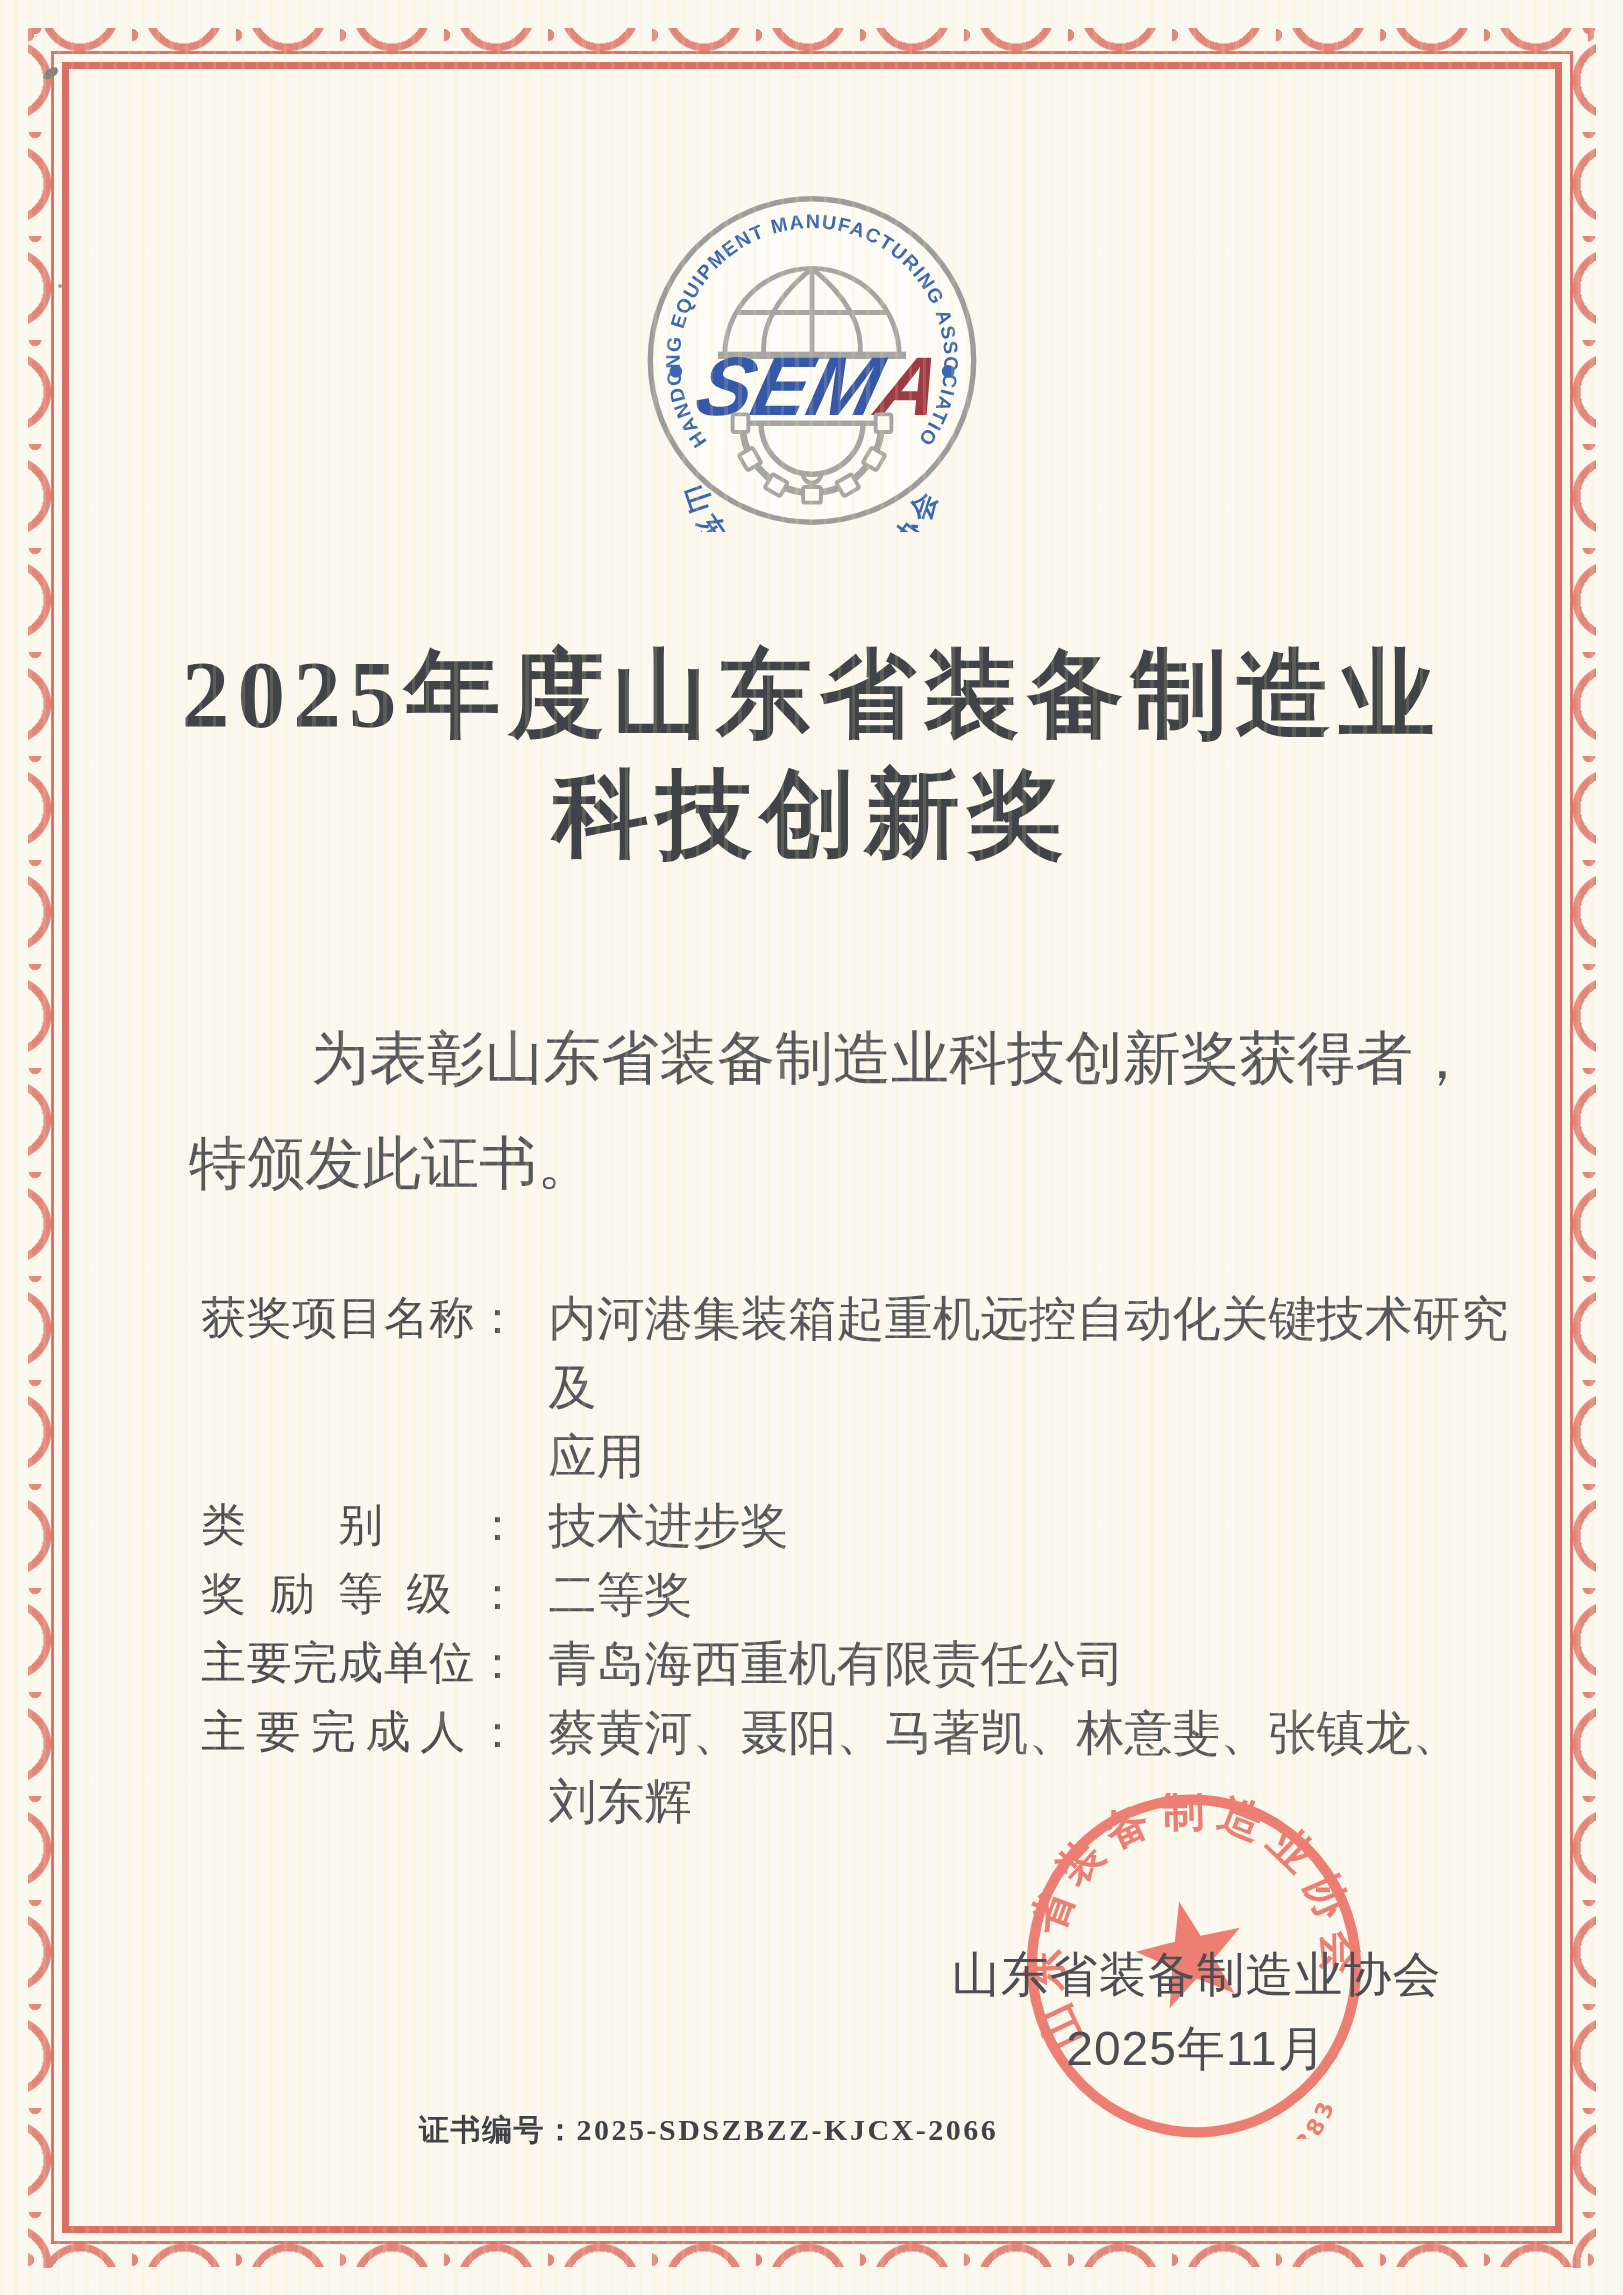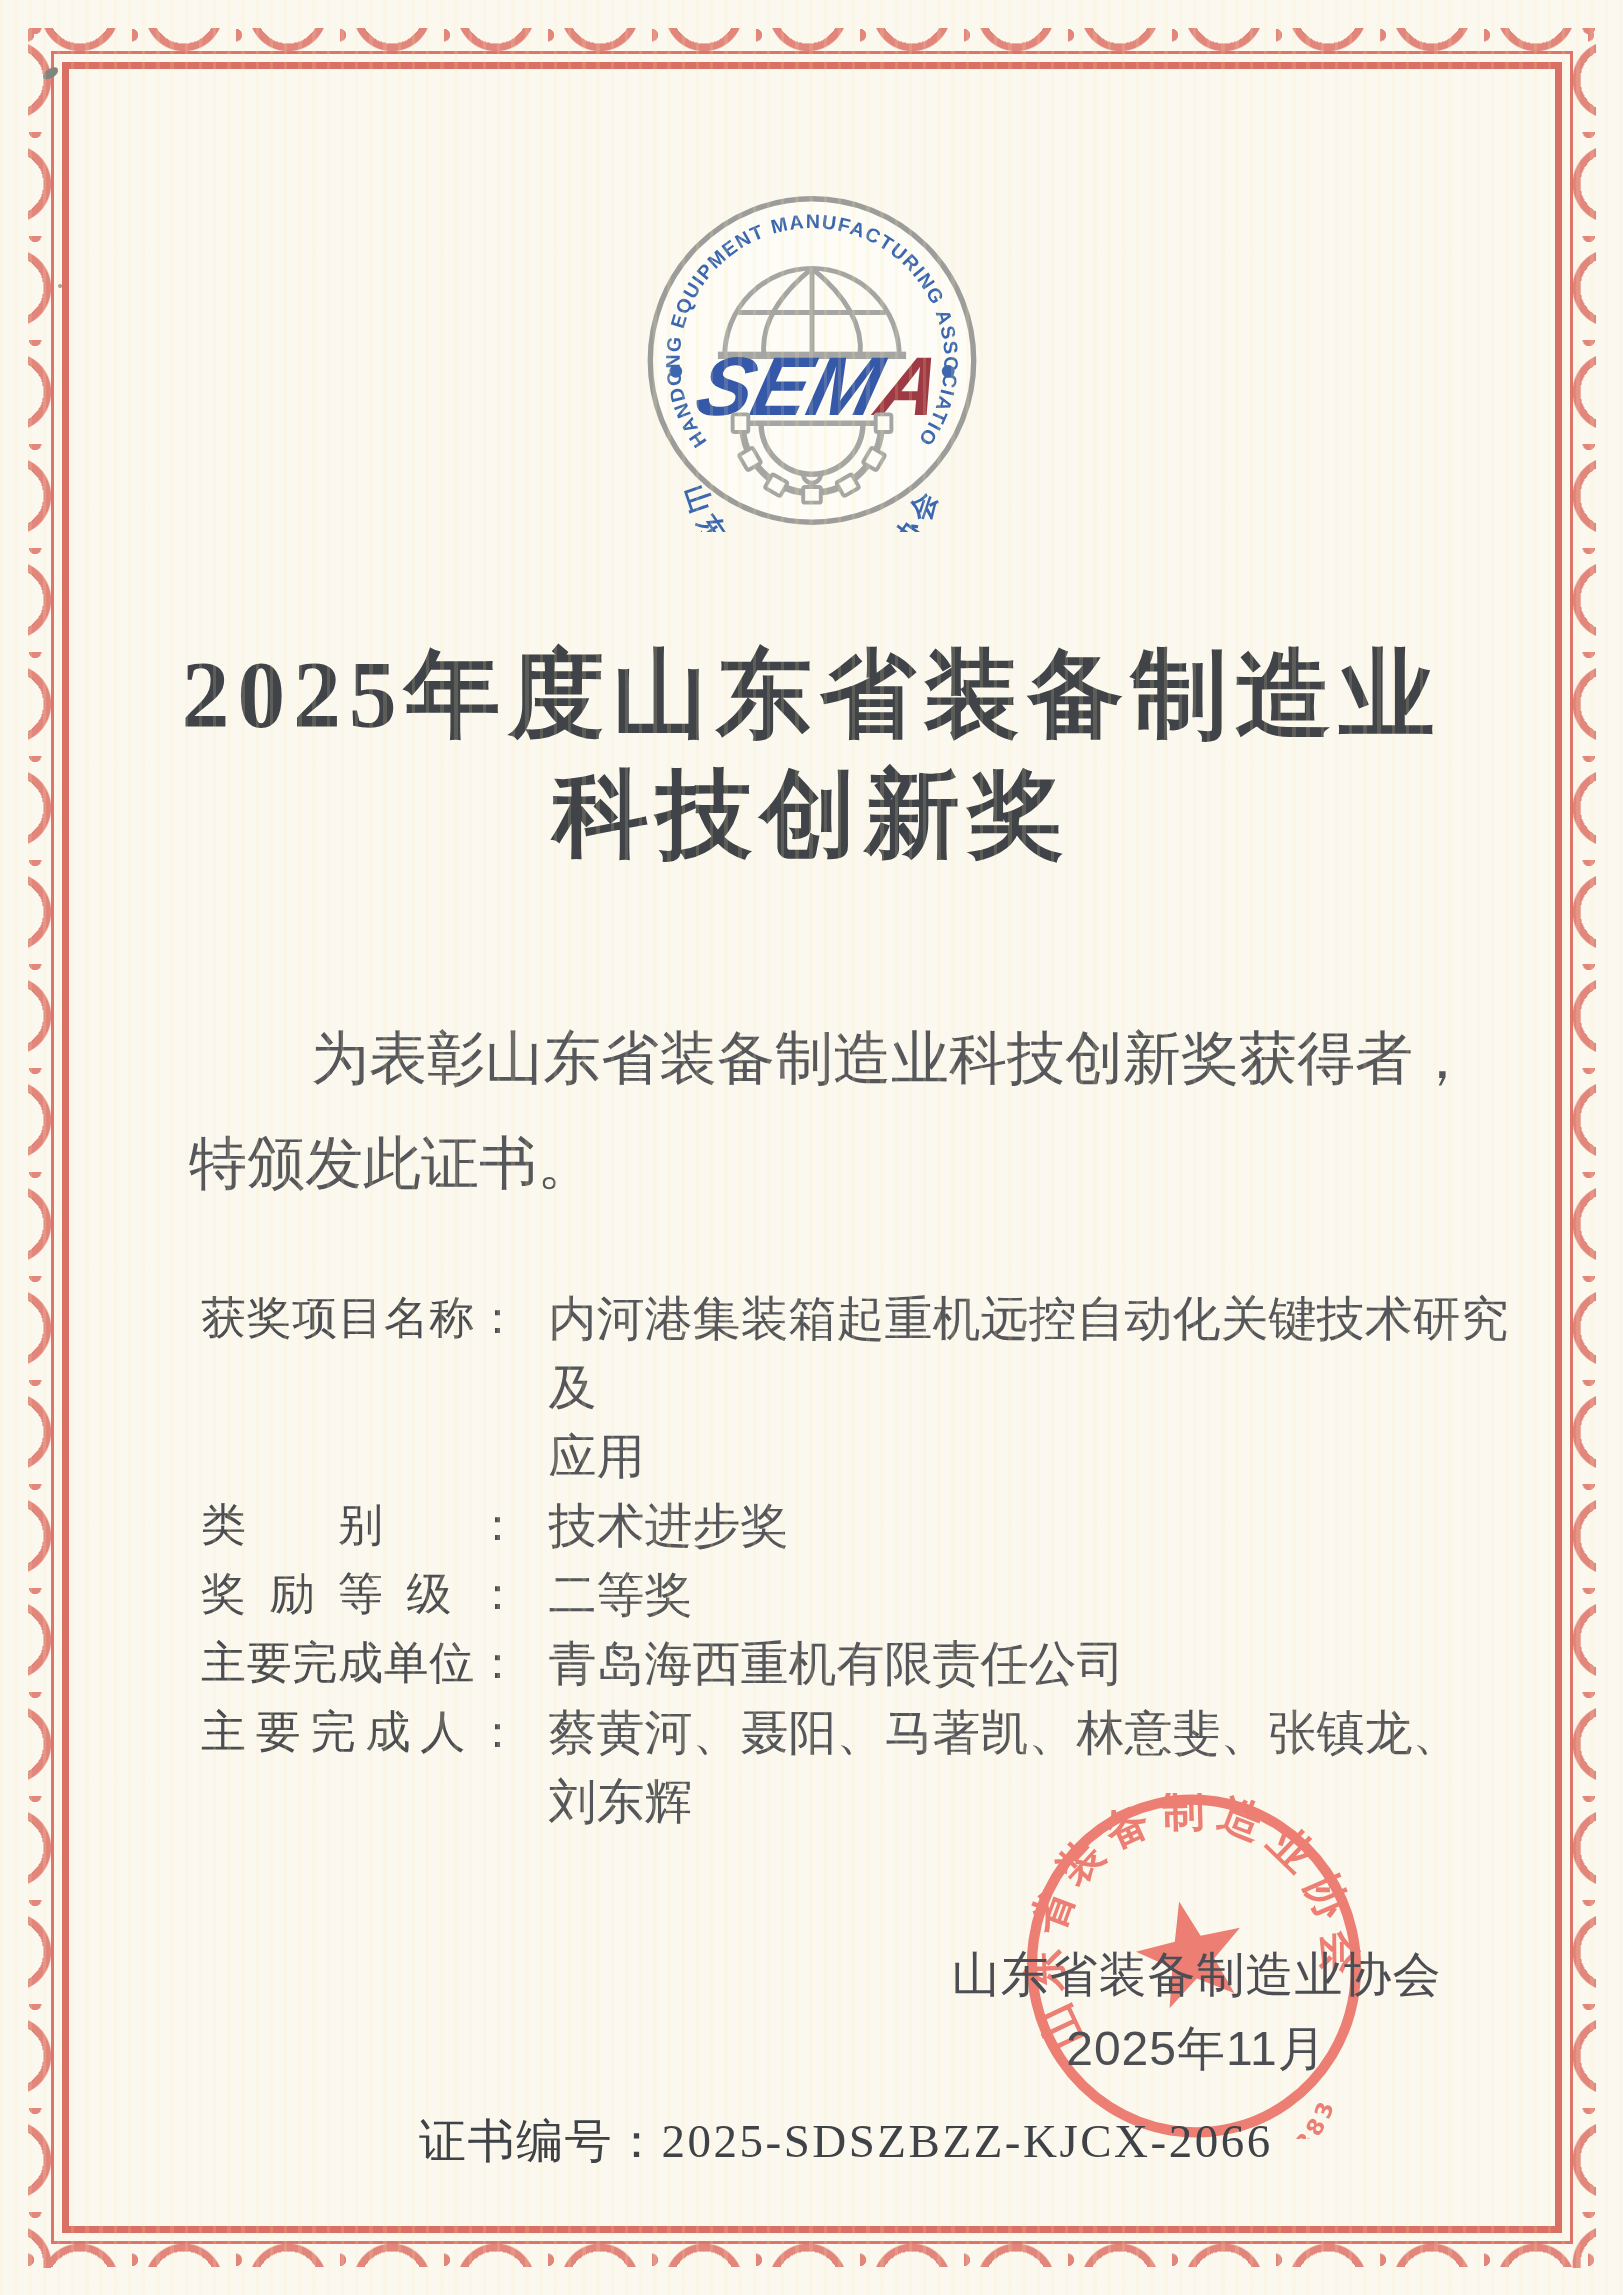--- a/index.html
+++ b/index.html
@@ -77,21 +77,21 @@
   .seal{position:absolute;left:1021px;top:1793px;width:346px;height:346px;z-index:1;}
   .signature{
     position:absolute;left:944px;top:1938px;width:505px;z-index:2;
     text-align:center;color:#4c4e53;
     font-family:"Liberation Sans","DejaVu Sans",sans-serif;
     font-size:48px;line-height:74px;letter-spacing:1px;
   }
   
   .footer{
     position:absolute;left:419px;top:2110px;z-index:2;
-    font-size:47px;color:#3f4246;font-weight:normal;letter-spacing:1.5px;
+    font-size:30px;color:#3f4246;font-weight:bold;letter-spacing:1.5px;
     font-family:"Liberation Serif","DejaVu Serif",serif;
     text-align:center;
   }
   .footer .num{letter-spacing:2.5px;}
 </style>
 </head>
 <body>
 
 <div class="page">
 

